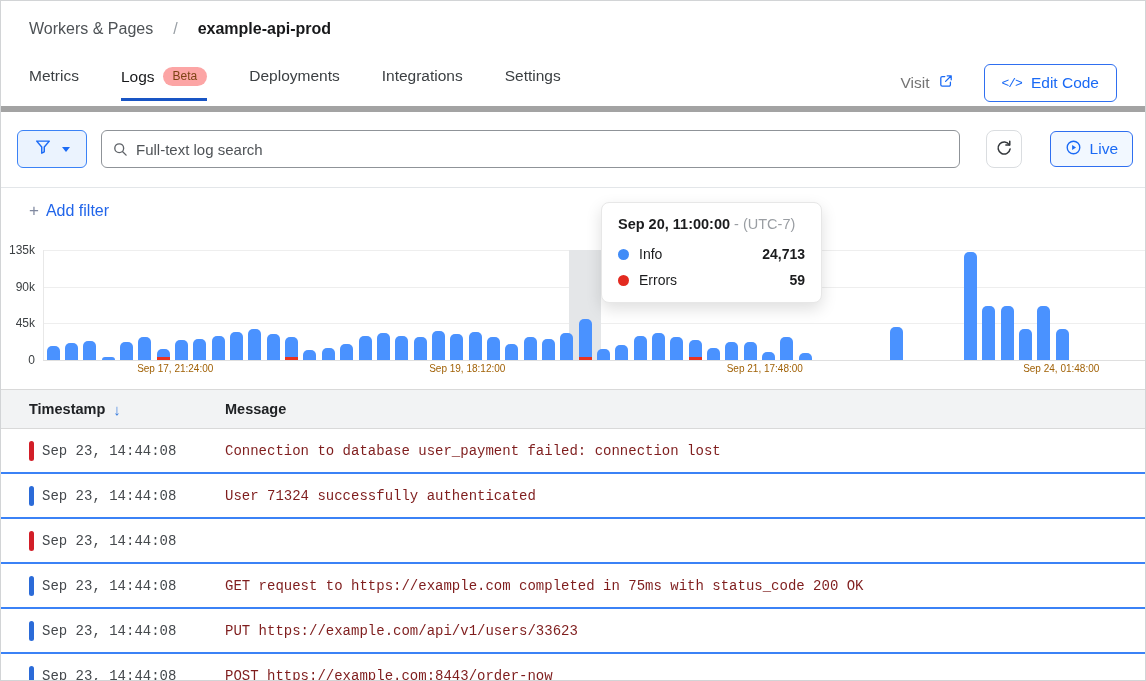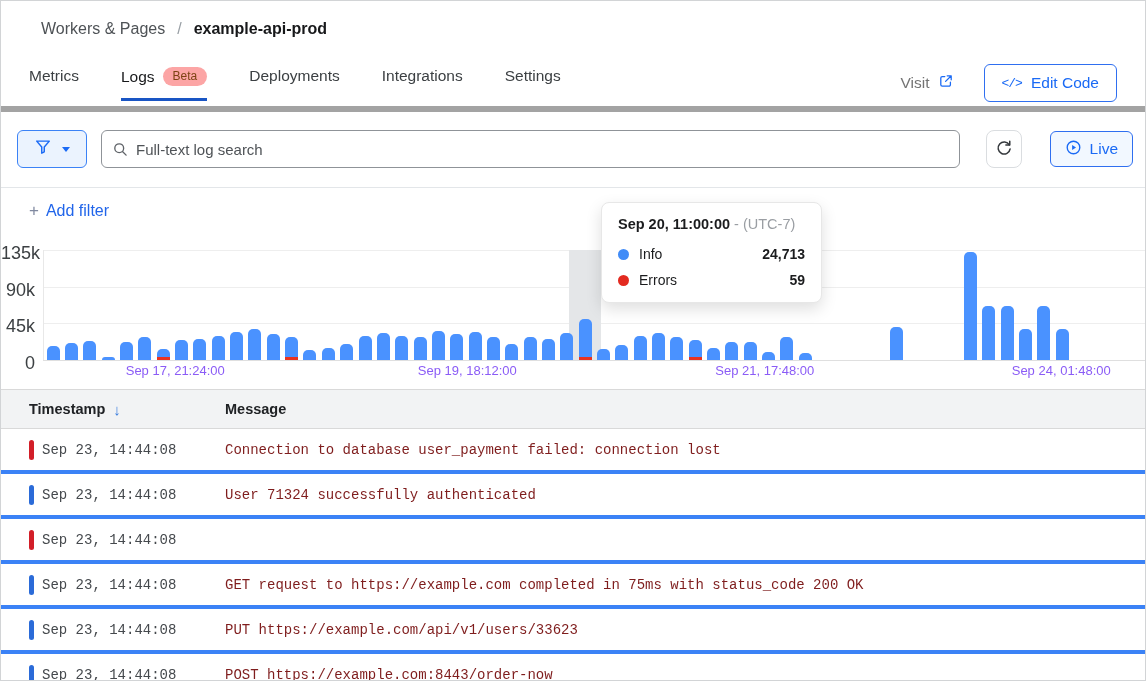--- a/index.html
+++ b/index.html
@@ -4,21 +4,21 @@
 <style>
   * { margin:0; padding:0; box-sizing:border-box; }
   html,body { background:#fff; }
   body { font-family:"Liberation Sans", sans-serif; color:#1d1f21; }
   .page {
     position:relative; width:1146px; height:681px; background:#fff;
     border:1px solid #d2d4d6; overflow:hidden; margin:0 auto;
   }
 
   
-  .breadcrumb { padding:19px 40px 0; font-size:16px; color:#4e5256; display:flex; gap:12px; align-items:baseline; }
+  .breadcrumb { padding:19px 28px 0; font-size:16px; color:#4e5256; display:flex; gap:20px; align-items:baseline; }
   .breadcrumb .sep { color:#9aa0a6; }
   .breadcrumb .page-title { color:#17181a; font-weight:700; }
   .tabs-row { position:relative; display:flex; align-items:flex-start; padding:0 28px; margin-top:22px; height:52px; border-bottom:6px solid #a3a3a3; }
   .tab { display:flex; align-items:center; gap:8px; font-size:15.5px; color:#3c4043; padding:7px 0 12px; margin-right:42px; cursor:pointer; }
   .tab.active { color:#17181a; border-bottom:3px solid #1955c4; }
   .badge { background:#fca5a5; color:#7d4314; font-size:12px; font-weight:500; padding:3px 10px 4px; border-radius:999px; line-height:1; }
   .header-actions { margin-left:auto; display:flex; align-items:center; gap:30px; padding-top:4px; }
   .visit-link { display:flex; align-items:center; gap:8px; color:#737373; font-size:15.5px; cursor:pointer; }
   .edit-code-btn { display:flex; align-items:center; gap:9px; border:1px solid #2f6ff0; border-radius:6px; background:#fff; color:#1a6af5; font-size:15.5px; height:38px; padding:0 17px; cursor:pointer; font-family:inherit; }
   .code-glyph { font-family:"Liberation Mono", monospace; font-size:13px; letter-spacing:-1px; }
@@ -40,46 +40,46 @@
   .addfilter-row { padding:13px 28px 15px; font-size:16px; }
   .add-filter { color:#2165ea; cursor:pointer; display:inline-flex; gap:7px; align-items:center; }
   .add-filter .plus { color:#7e8destroy; color:#8089a0; font-size:17px; }
 
   
   .chart { position:relative; height:153px; }
   .plot { position:absolute; left:42px; right:0; top:14px; height:110px; display:flex; align-items:stretch; border-left:1px solid #e8e8e8; }
   .gridline { position:absolute; left:42px; right:0; height:1px; background:#eeeeee; }
   .gridline.g0 { top:14px; } .gridline.g1 { top:51px; } .gridline.g2 { top:87px; }
   .gridline.base { top:124px; background:#dfdfdf; }
-  .ytick { position:absolute; left:0; width:34px; text-align:right; font-size:18px; color:#3c4043; }
+  .ytick { position:absolute; left:0; width:34px; text-align:right; font-size:12px; color:#3c4043; }
   .yt0 { top:7px; } .yt1 { top:44px; } .yt2 { top:80px; } .yt3 { top:117px; }
   .slot { position:relative; flex:1 1 0; display:flex; align-items:flex-end; justify-content:center; }
   .slot.hover::before { content:''; position:absolute; top:0; bottom:0; left:-7px; right:-7px; background:#e4e6e8; }
   .bar { position:relative; z-index:1; width:13px; background:#4a92ff; border-radius:5px 5px 0 0; min-height:3px; }
   .bar .err { position:absolute; left:0; right:0; bottom:0; height:3px; background:#e8321f; }
   .xticks { position:absolute; left:42px; right:0; top:127px; height:18px; }
-  .xtick { position:absolute; transform:translateX(-50%); font-size:13px; color:#8b5cf6; white-space:nowrap; }
+  .xtick { position:absolute; transform:translateX(-50%); font-size:10px; color:#a16207; white-space:nowrap; }
 
   
   .tooltip { position:absolute; left:600px; top:201px; width:221px; background:#fff; border:1px solid #e7e7e7; border-radius:8px; box-shadow:0 6px 16px rgba(0,0,0,.13); padding:13px 16px 14px; z-index:10; }
   .tooltip-title { font-size:14.5px; margin-bottom:14px; }
   .tooltip-title .time { font-weight:700; color:#1b1c1e; }
   .tooltip-title .tz { color:#9a9ea3; }
   .tt-row { display:flex; align-items:center; gap:10px; font-size:14px; color:#1b1c1e; }
   .tt-row + .tt-row { margin-top:10px; }
   .dot { width:11px; height:11px; border-radius:50%; flex:0 0 auto; }
   .dot-info { background:#418cf7; } .dot-error { background:#e32a20; }
   .tt-val { margin-left:auto; font-weight:700; }
 
   
   .logtable { border-top:1px solid #d9d9d9; }
   .thead { display:flex; align-items:center; height:39px; background:#f2f3f4; border-bottom:1px solid #d9d9d9; font-size:14.5px; font-weight:700; color:#202225; }
   .th-ts { margin-left:28px; width:196px; display:flex; align-items:center; gap:8px; cursor:pointer; }
   .sort-arrow { color:#3b7ddd; font-weight:400; font-size:15px; }
-  .log-row { display:flex; align-items:center; height:45px; border-bottom:4px solid #3b82f6; background:#fff; cursor:pointer; }
+  .log-row { display:flex; align-items:center; height:45px; border-bottom:2px solid #3b82f6; background:#fff; cursor:pointer; }
   .level { margin-left:28px; width:5px; height:20px; border-radius:3px; flex:0 0 auto; }
   .level.error { background:#d21e28; } .level.info { background:#2b6bd8; }
   .mono { font-family:"Liberation Mono", monospace; font-size:14px; }
   .ts { margin-left:8px; width:183px; color:#45494d; }
   .msg { color:#7f1d1d; }
 </style>
 </head>
 <body>
 
 <div class="page">

